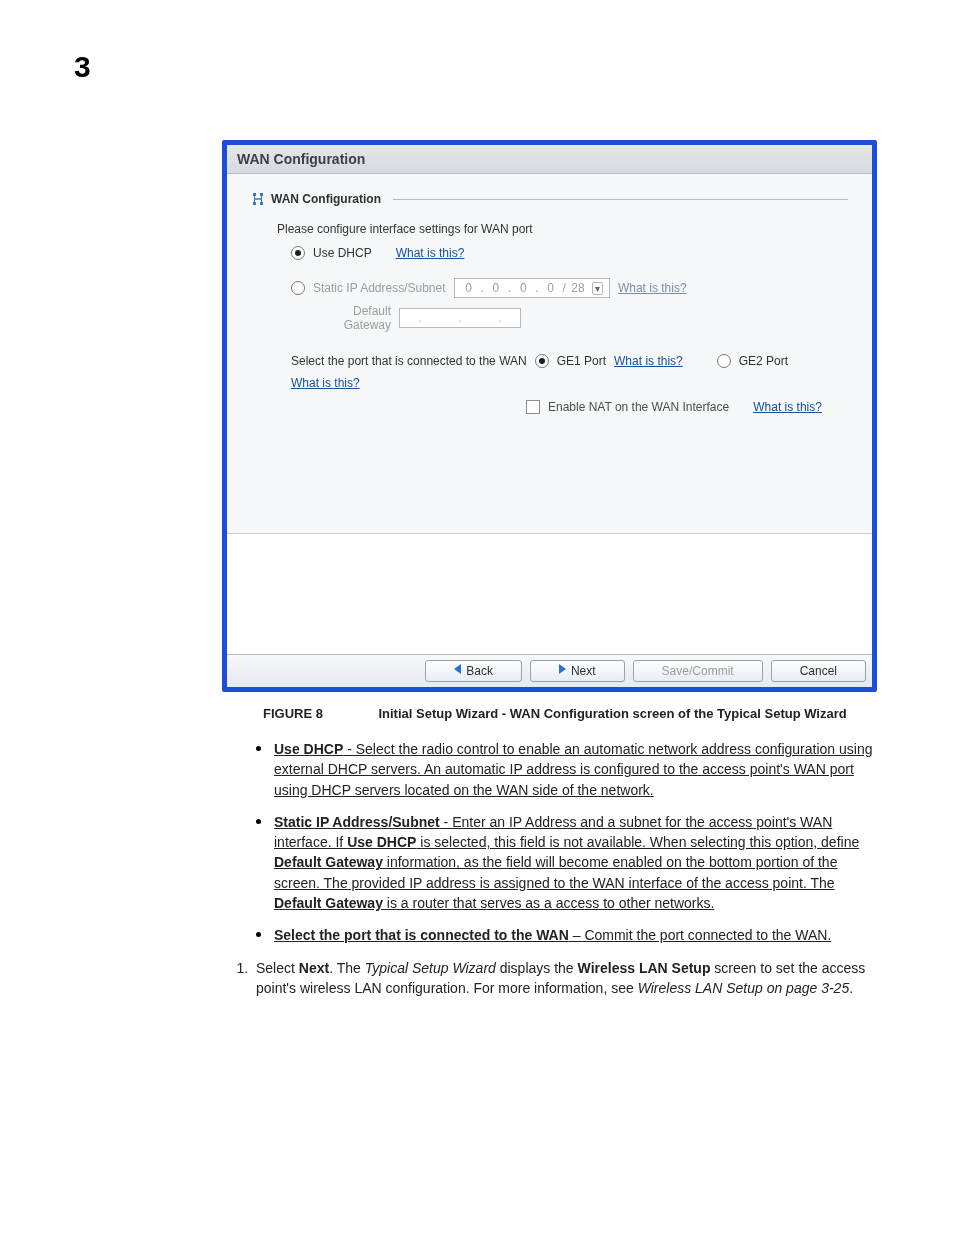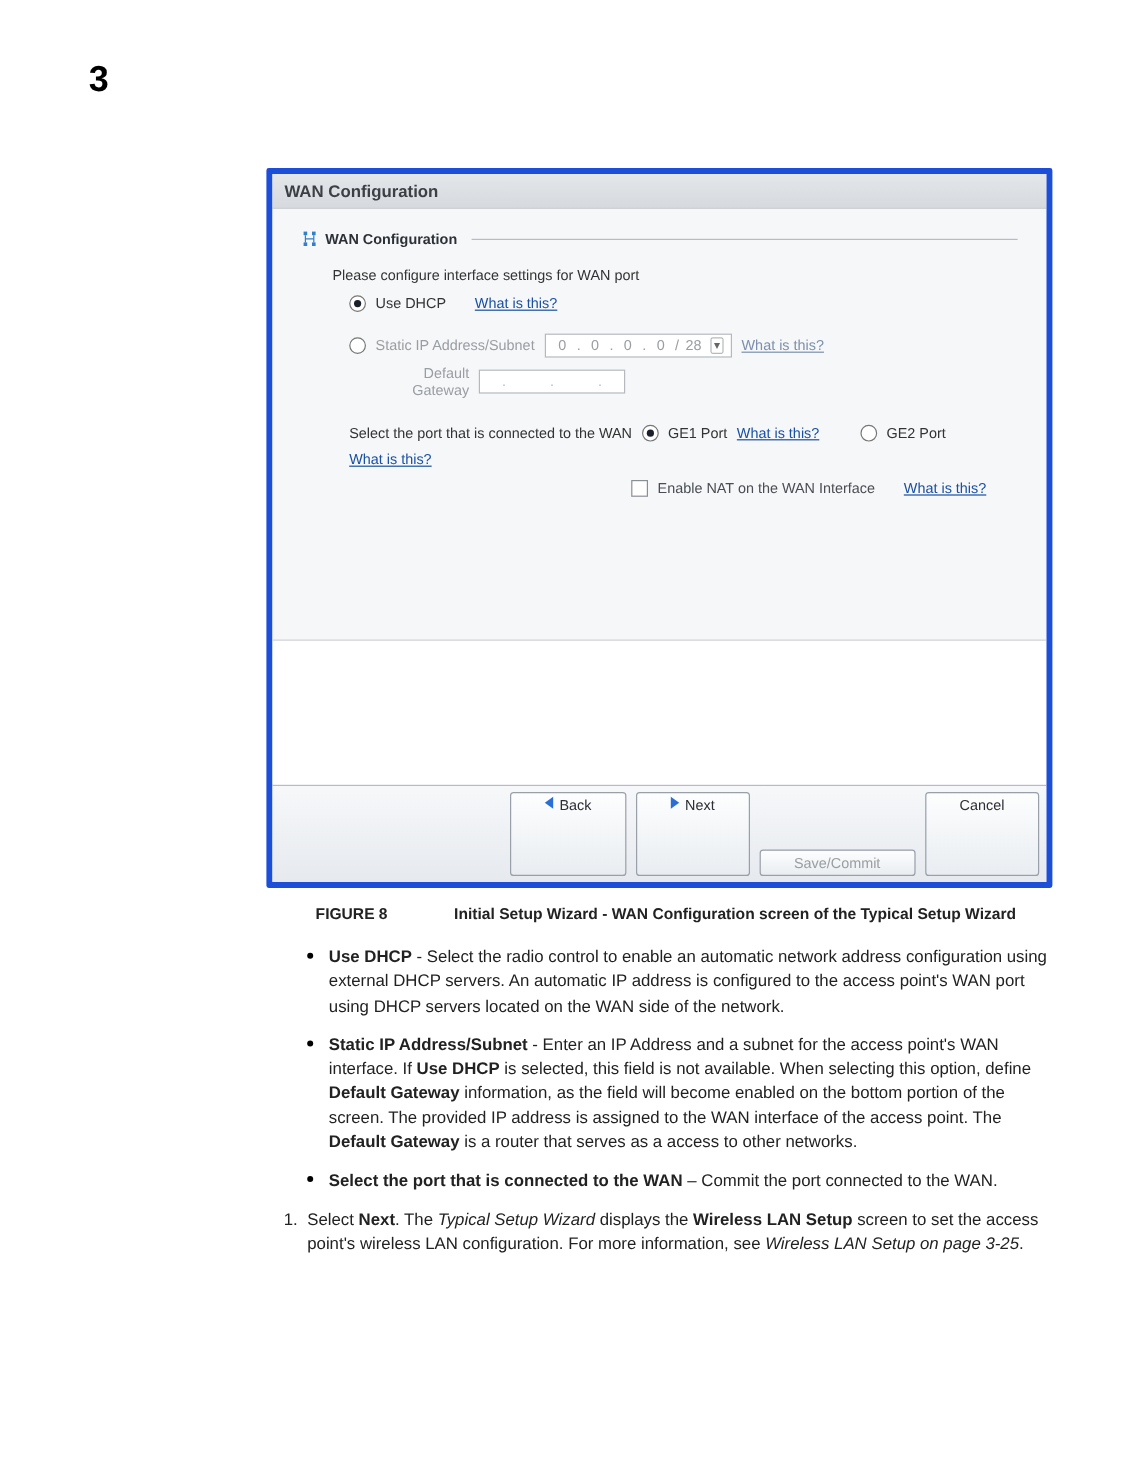--- a/index.html
+++ b/index.html
@@ -20,27 +20,27 @@
   .ipbox{display:inline-flex;align-items:center;border:1px solid #b5b9bf;background:#fff;padding:2px 6px;color:#9a9da2;font:12px Arial;gap:4px;}
   .ipbox .o{width:16px;text-align:center;}
   .ddarrow{border:1px solid #b5b9bf;border-radius:2px;padding:0 2px;font:10px Arial;color:#666;margin-left:2px;}
   .gwbox{display:inline-flex;border:1px solid #b5b9bf;background:#fff;width:120px;height:18px;color:#b9bcc2;align-items:center;justify-content:space-around;font:12px Arial;}
   .portrow{margin:22px 0 10px 40px;font:12px Arial;color:#333;display:flex;align-items:center;gap:8px;flex-wrap:wrap;}
   .ckbox{width:12px;height:12px;border:1px solid #8a8e96;background:#fff;display:inline-block;}
   .natrow{margin:10px 0 0 275px;font:12px Arial;color:#4a4d53;display:flex;align-items:center;gap:8px;}
   .blank{height:120px;background:#fff;}
   .footbar{background:linear-gradient(#f6f8fa,#e6e9ee);border-top:1px solid #b8bbc0;padding:5px 6px;display:flex;gap:8px;justify-content:flex-end;}
   .btn{display:inline-flex;gap:5px;font:12px Arial;color:#2b2e34;background:linear-gradient(#fdfefe,#e9edf1);border:1px solid #9aa0aa;border-radius:3px;padding:3px 28px;cursor:pointer;}
-  .btn.dis{color:#9a9da2;margin-top:48px;}
+  .btn.dis{color:#9a9da2;}
   .tri-l{width:0;height:0;border-top:5px solid transparent;border-bottom:5px solid transparent;border-right:7px solid #2a6fd6;}
   .tri-r{width:0;height:0;border-top:5px solid transparent;border-bottom:5px solid transparent;border-left:7px solid #2a6fd6;}
   .caption{margin:14px 0 0 150px;font:13px Arial;}
   .caption b{font-weight:700;padding-left:41px;}
   .body{margin:18px 0 0 150px;font:14px Arial;line-height:1.45;color:#222;max-width:660px;}
-  ul.b{list-style:none;padding:0;margin:10px 0 0 30px;}
+  ul.b{list-style:none;padding:0;margin:10px 0 0 30px;text-decoration:underline;}
   ul.b>li{position:relative;padding-left:22px;margin:0 0 12px 0;}
   ul.b>li::before{content:"";position:absolute;left:4px;top:7px;width:5px;height:5px;background:#000;border-radius:50%;}
   ol.n{margin:10px 0 0 6px;padding-left:24px;}
   ol.n>li{margin-bottom:2px;padding-left:4px;}
   i{font-style:italic;}
   b{font-weight:700;}
   .nowrap{white-space:nowrap;}
 </style>
 </head>
 <body>

